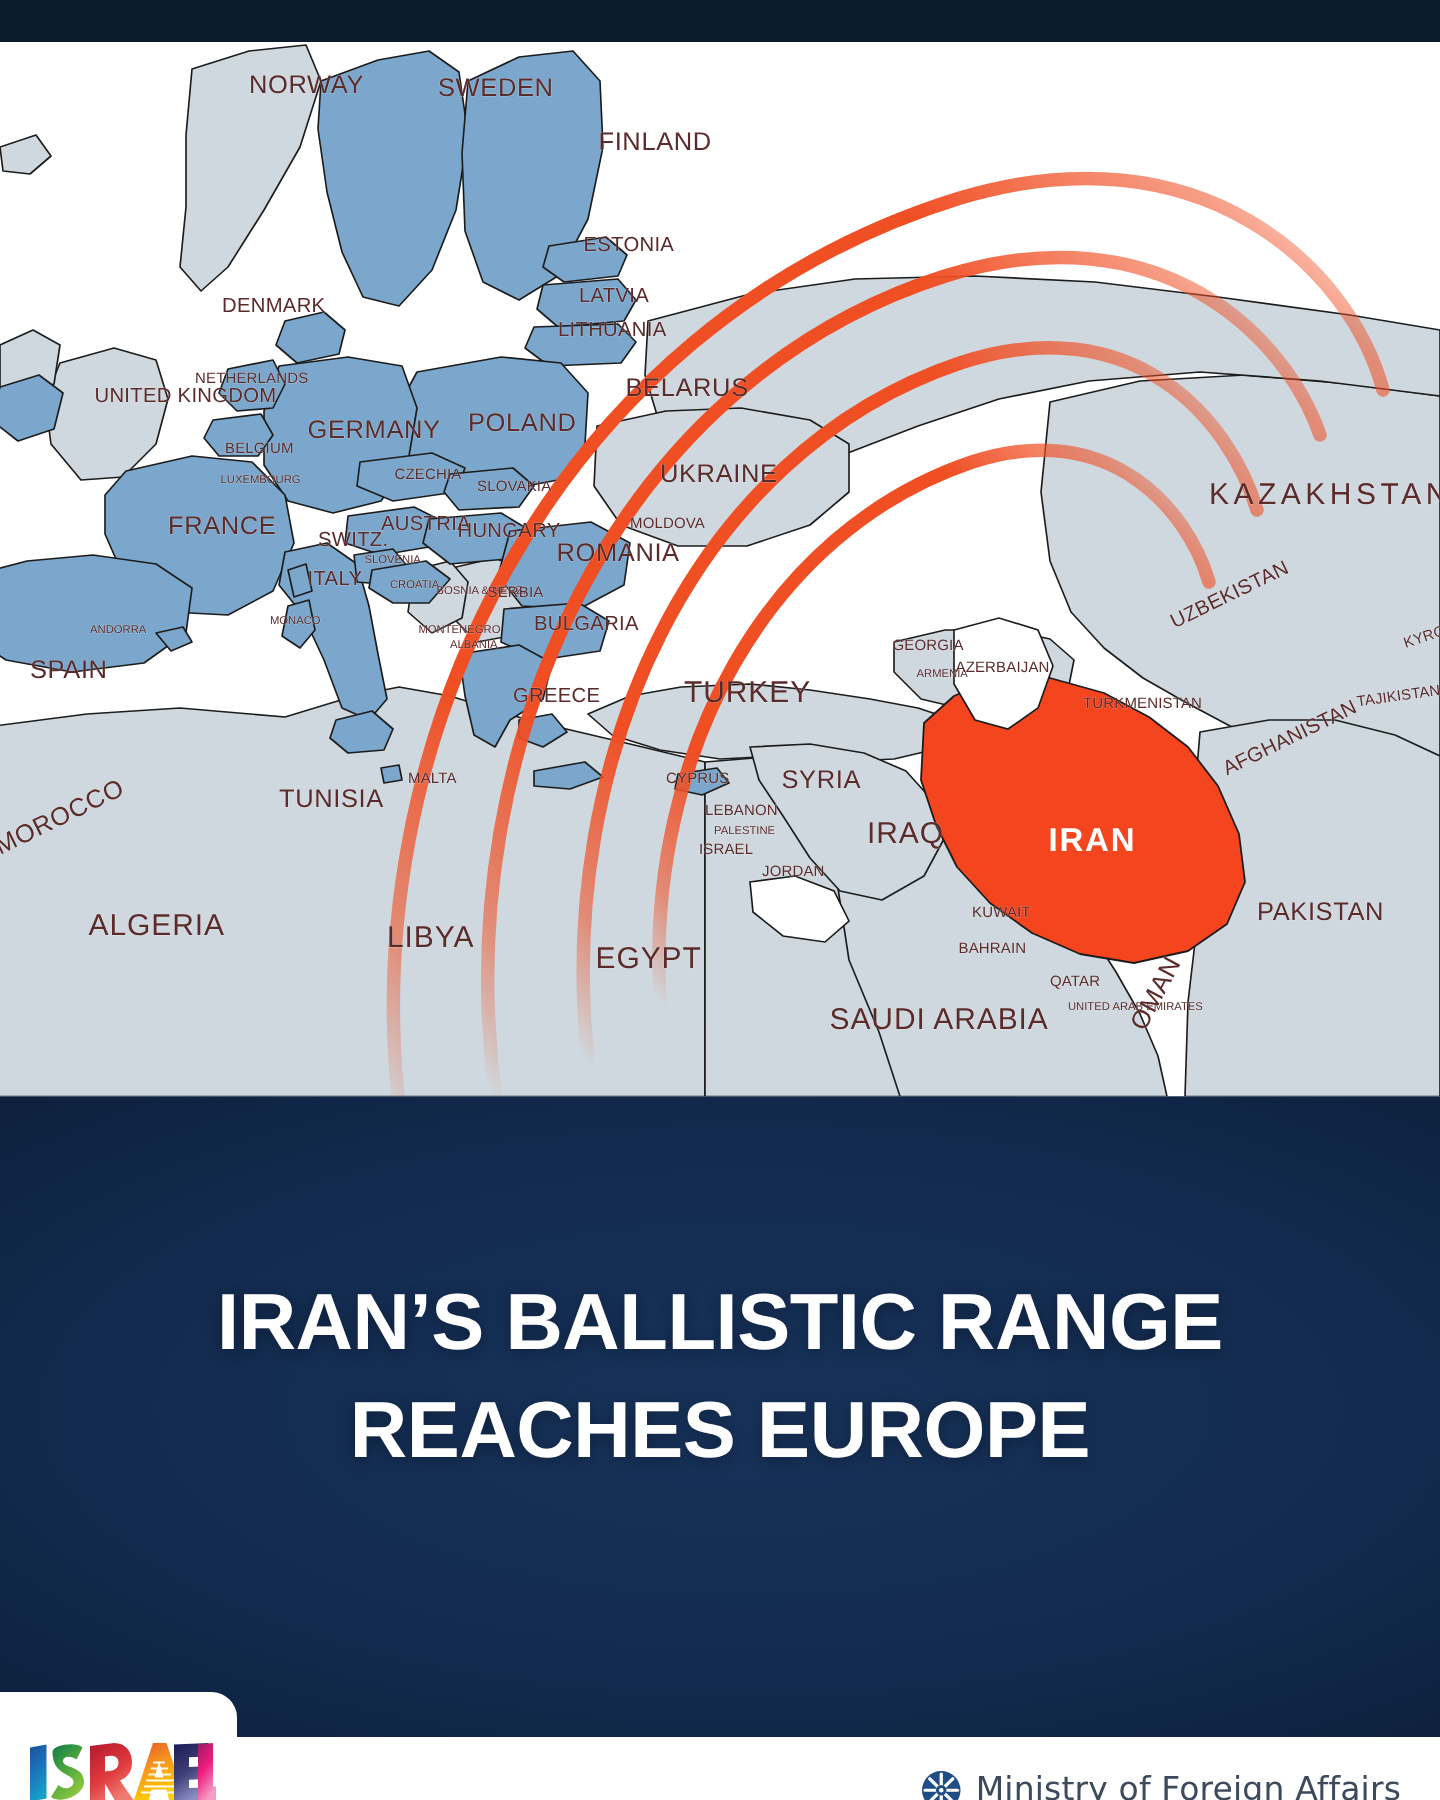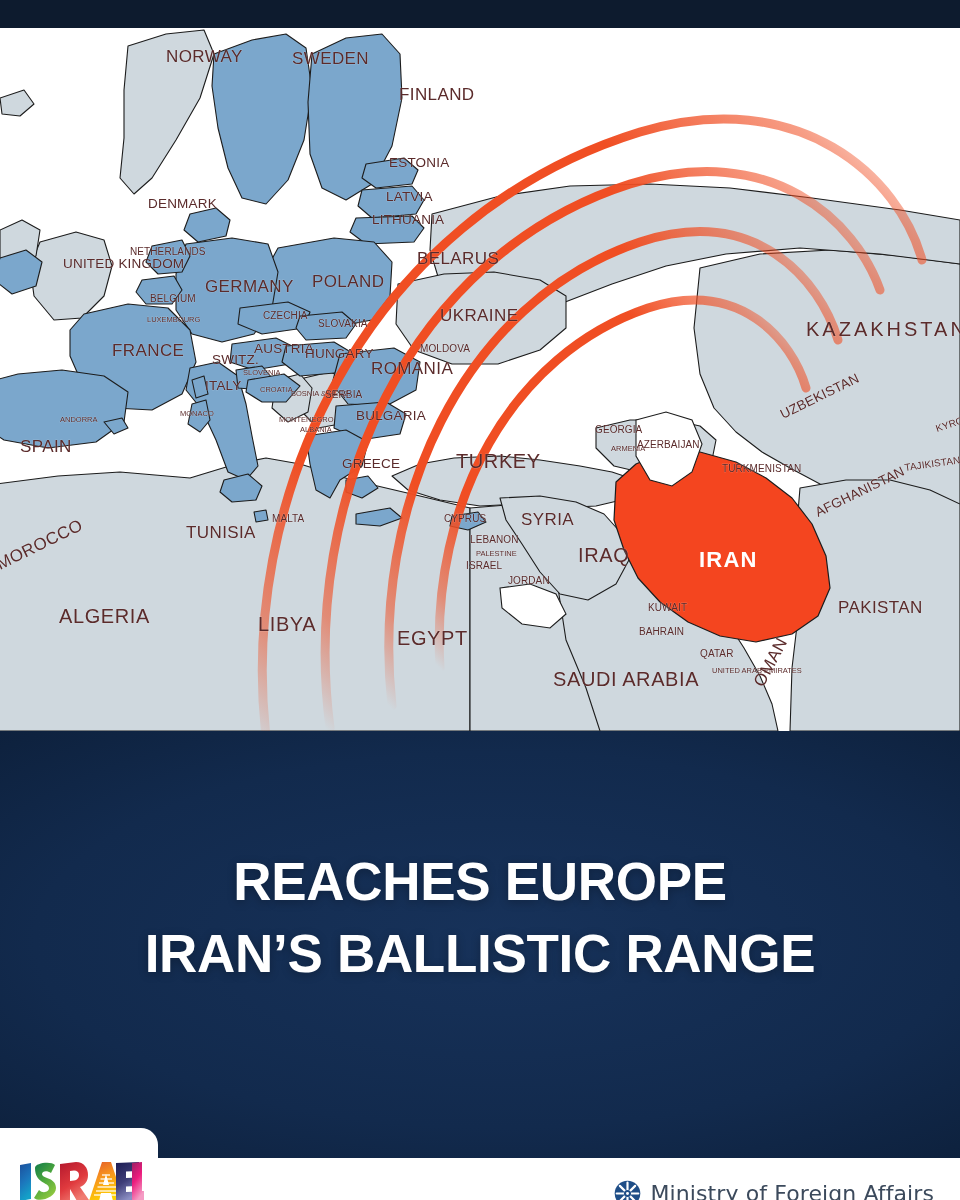--- a/index.html
+++ b/index.html
@@ -275,22 +275,22 @@
             <text x="59" y="595" class="map-label lbl-xl">ALGERIA</text>
             <text x="186" y="510" class="map-label lbl-lg">TUNISIA</text>
             <text x="0" y="542" class="map-label lbl-lg" transform="rotate(-26 0 542)">MOROCCO</text>
           </g>
       </g>
     </svg>
   </div>
 
   <div id="headline-band">
     <div id="headline">
+      <span class="hl-line">IRAN’S BALLISTIC RANGE</span>
       <span class="hl-line">REACHES EUROPE</span>
-      <span class="hl-line">IRAN’S BALLISTIC RANGE</span>
     </div>
   </div>
 
   <div id="footer">
     <div id="mfa-lockup">
       <svg id="mfa-mark" viewBox="0 0 40 40">
         <circle cx="20" cy="20" r="19" fill="#1F4E87"></circle>
         <g stroke="#ffffff" stroke-width="3.2" stroke-linecap="round">
           <line x1="20" y1="4" x2="20" y2="36"></line>
           <line x1="4" y1="20" x2="36" y2="20"></line>

